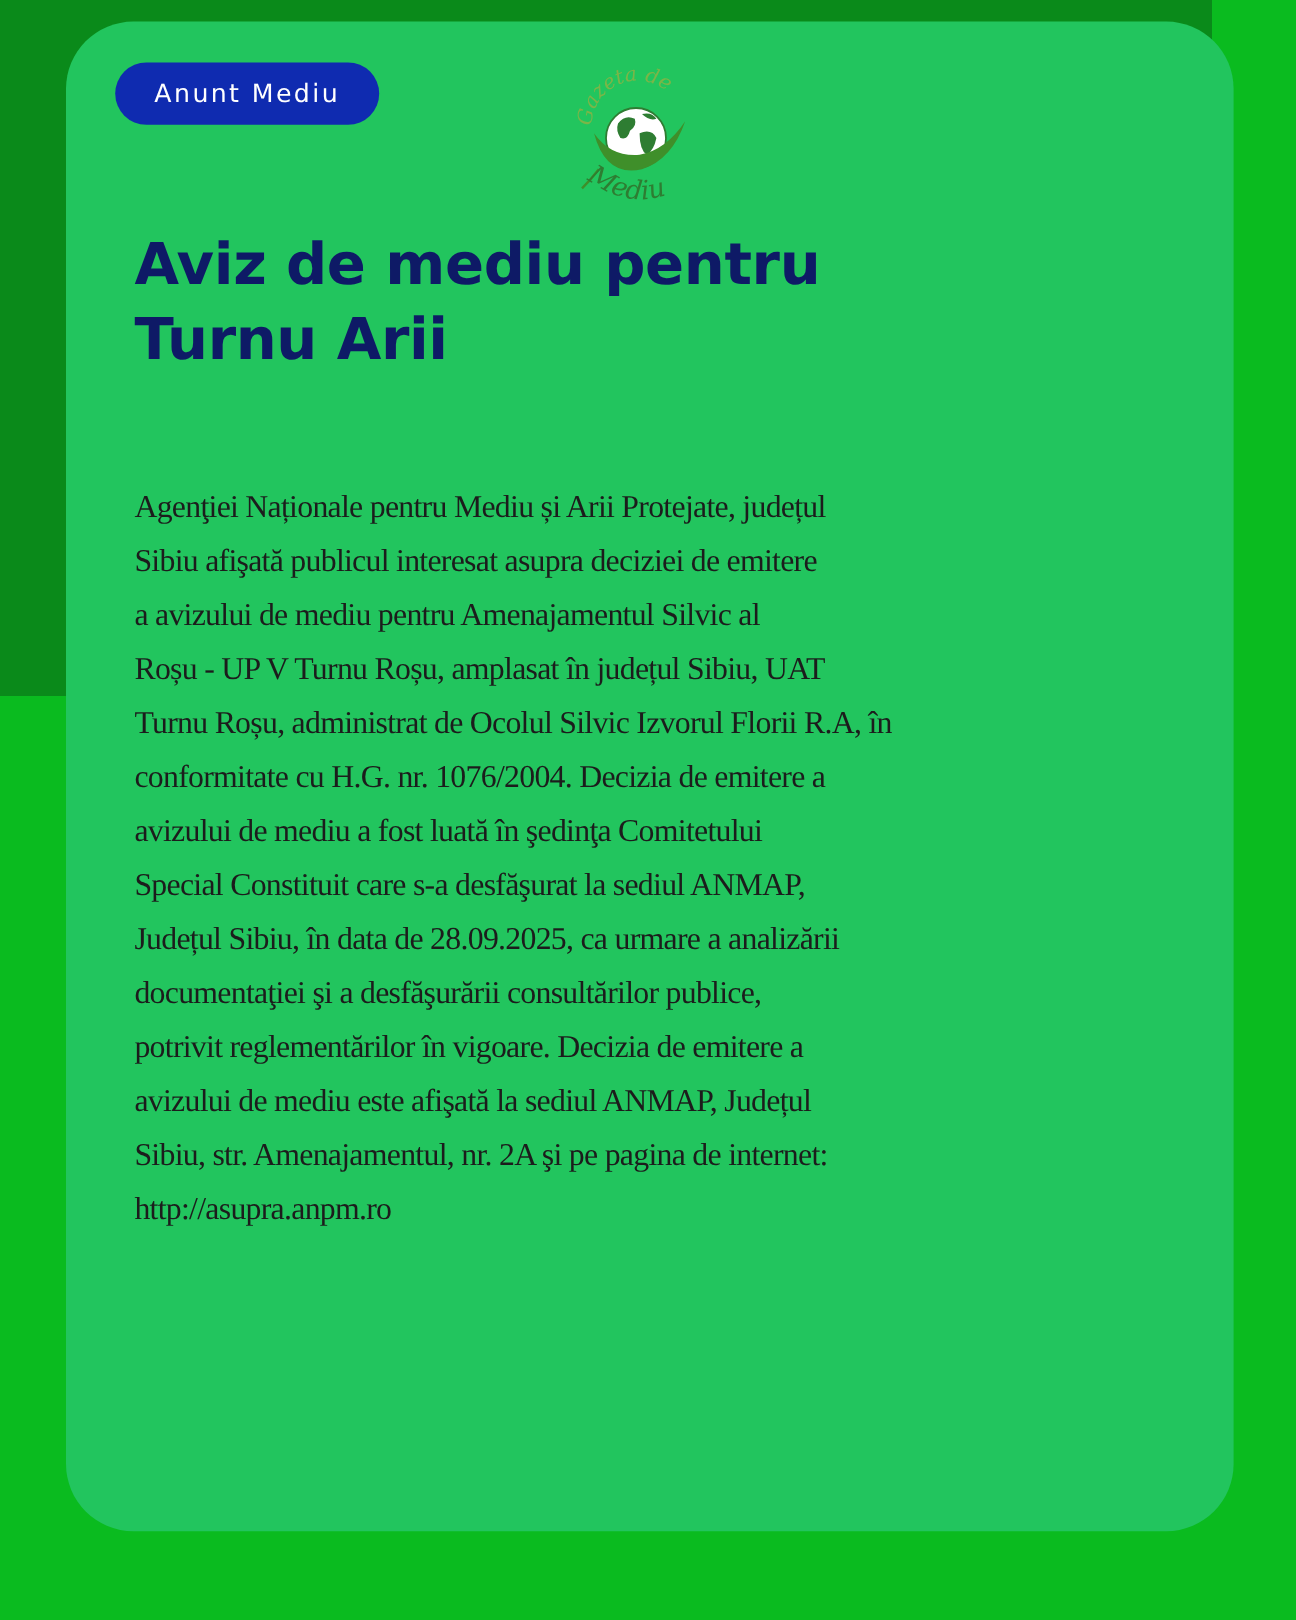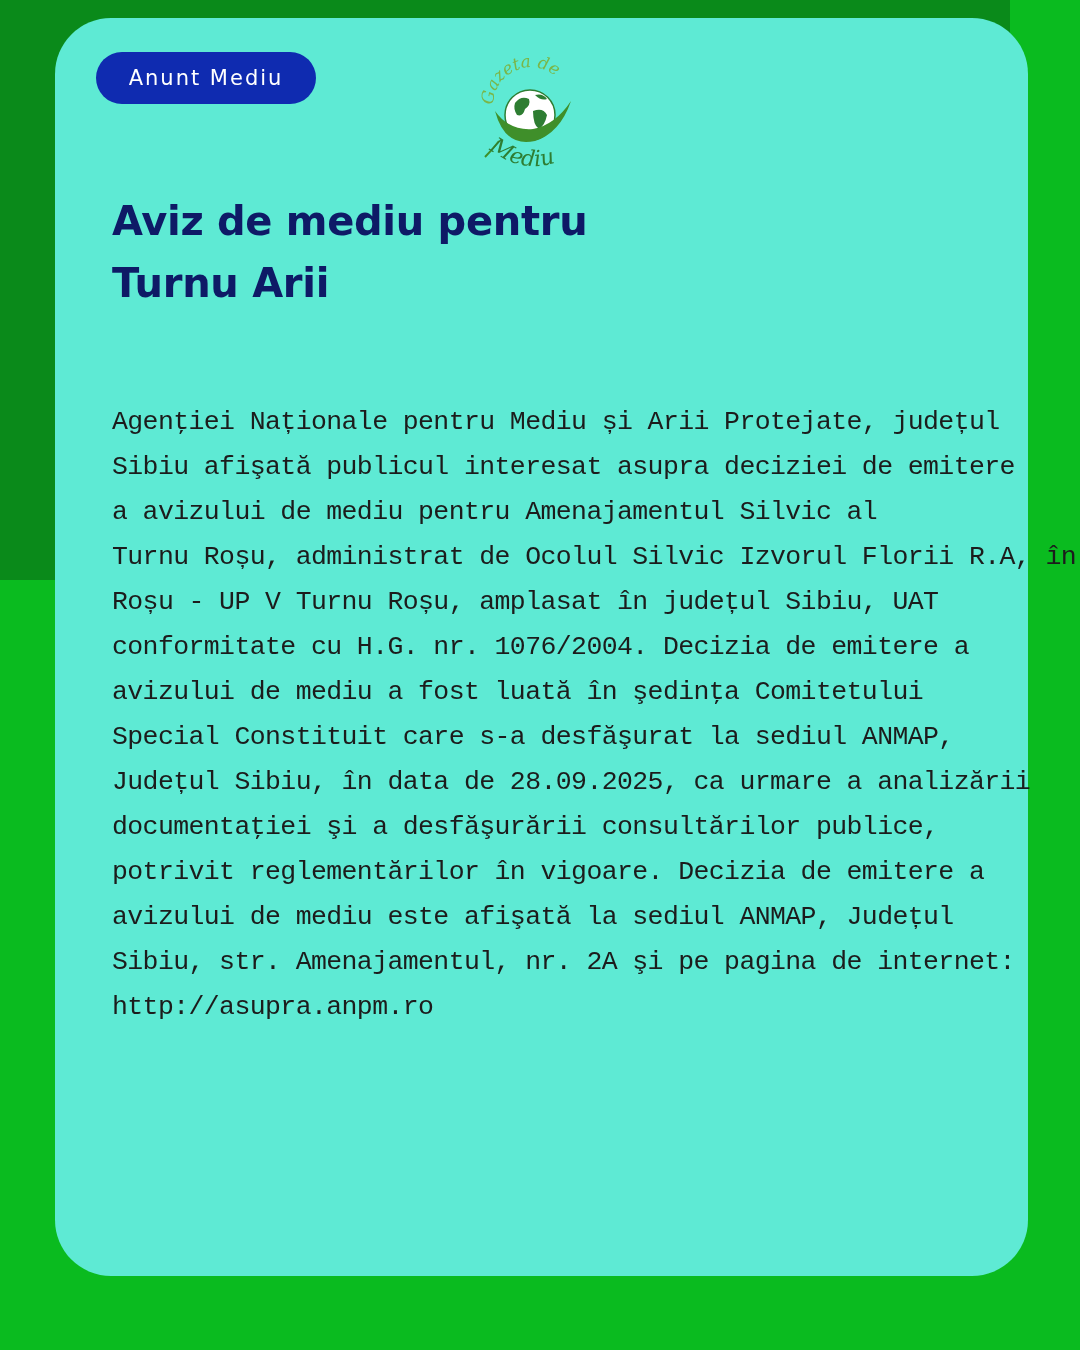--- a/index.html
+++ b/index.html
@@ -7,39 +7,39 @@
       width: 1080px; height: 1350px; position: relative; overflow: hidden;
       background: #0abb1f;
       font-family: "Liberation Sans", "DejaVu Sans", sans-serif;
     }
     .dark-block {
       position: absolute; left: 0; top: 0; width: 1010px; height: 580px;
       background: #0a8a1a;
     }
     .card {
       position: absolute; left: 55px; top: 18px; width: 973px; height: 1258px;
-      background: #5eead4; border-radius: 56px;
+      background: #22c55e; border-radius: 56px;
     }
     .badge {
       position: absolute; left: 41px; top: 34px; width: 220px; height: 52px;
       border-radius: 26px; background: #0f2bb0; color: #ffffff;
       font-family: "DejaVu Sans", sans-serif; font-size: 21px; letter-spacing: 2px;
       display: flex; align-items: center; justify-content: center;
     }
     .logo {
       position: absolute; left: 420px; top: 35px; width: 110px; height: 120px;
     }
     .title {
       position: absolute; left: 57px; top: 172px; width: 870px;
       margin: 0; color: #0e1a66; font-family: "DejaVu Sans", sans-serif;
-      font-weight: bold; font-size: 40px; line-height: 62px; letter-spacing: -0.3px;
+      font-weight: bold; font-size: 48px; line-height: 62px; letter-spacing: -0.3px;
     }
     .body-text {
       position: absolute; left: 57px; top: 382px; width: 880px;
-      margin: 0; color: #1c1c1c; font-family: Liberation Mono, monospace;
+      margin: 0; color: #1c1c1c; font-family: Liberation Serif, serif;
       font-size: 26.5px; line-height: 45px; letter-spacing: -0.6px;
     }
     .body-text .line { display: block; white-space: nowrap; }
   </style>
 </head>
 <body>
 
 <div class="dark-block"></div>
 
 <div class="card">
@@ -71,22 +71,22 @@
 
   <h1 class="title">
     <span style="display:block">Aviz de mediu pentru</span>
     <span style="display:block">Turnu Arii</span>
   </h1>
 
   <p class="body-text">
     <span class="line">Agenţiei Naționale pentru Mediu și Arii Protejate, județul</span>
     <span class="line">Sibiu afişată publicul interesat asupra deciziei de emitere</span>
     <span class="line">a avizului de mediu pentru Amenajamentul Silvic al</span>
+    <span class="line">Roșu - UP V Turnu Roșu, amplasat în județul Sibiu, UAT</span>
     <span class="line">Turnu Roșu, administrat de Ocolul Silvic Izvorul Florii R.A, în</span>
-    <span class="line">Roșu - UP V Turnu Roșu, amplasat în județul Sibiu, UAT</span>
     <span class="line">conformitate cu H.G. nr. 1076/2004. Decizia de emitere a</span>
     <span class="line">avizului de mediu a fost luată în şedinţa Comitetului</span>
     <span class="line">Special Constituit care s-a desfăşurat la sediul ANMAP,</span>
     <span class="line">Județul Sibiu, în data de 28.09.2025, ca urmare a analizării</span>
     <span class="line">documentaţiei şi a desfăşurării consultărilor publice,</span>
     <span class="line">potrivit reglementărilor în vigoare. Decizia de emitere a</span>
     <span class="line">avizului de mediu este afişată la sediul ANMAP, Județul</span>
     <span class="line">Sibiu, str. Amenajamentul, nr. 2A şi pe pagina de internet:</span>
     <span class="line">http://asupra.anpm.ro</span>
   </p>

